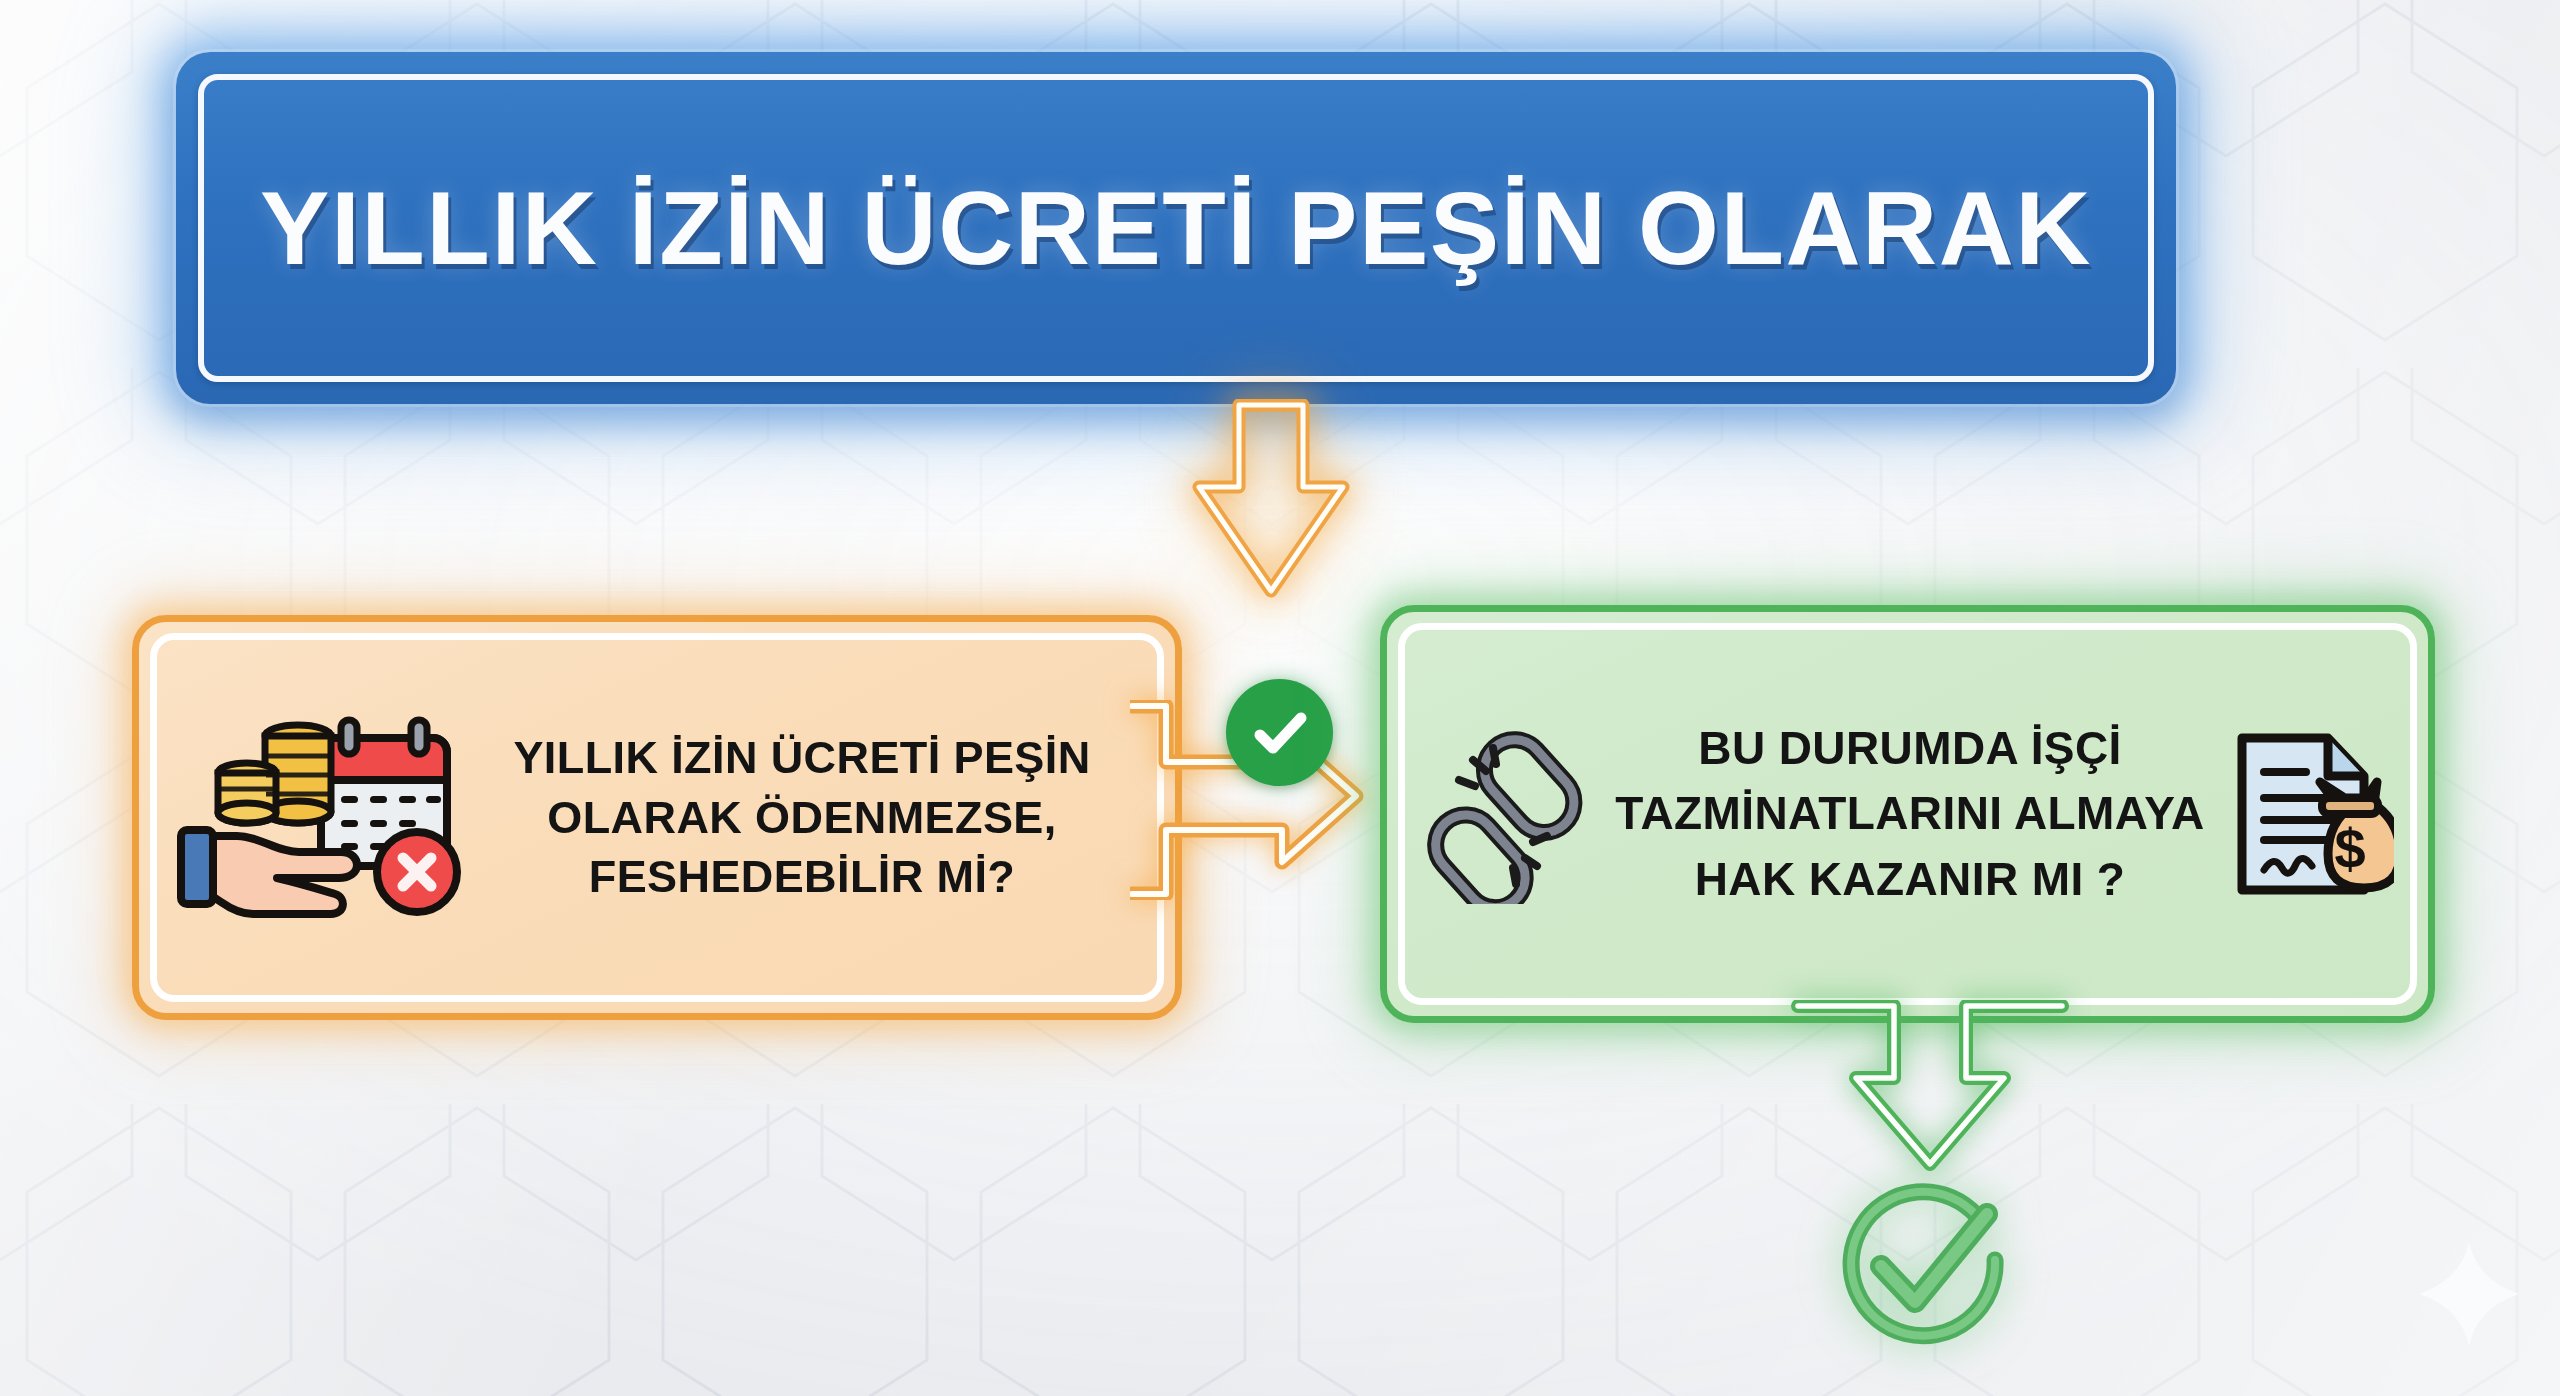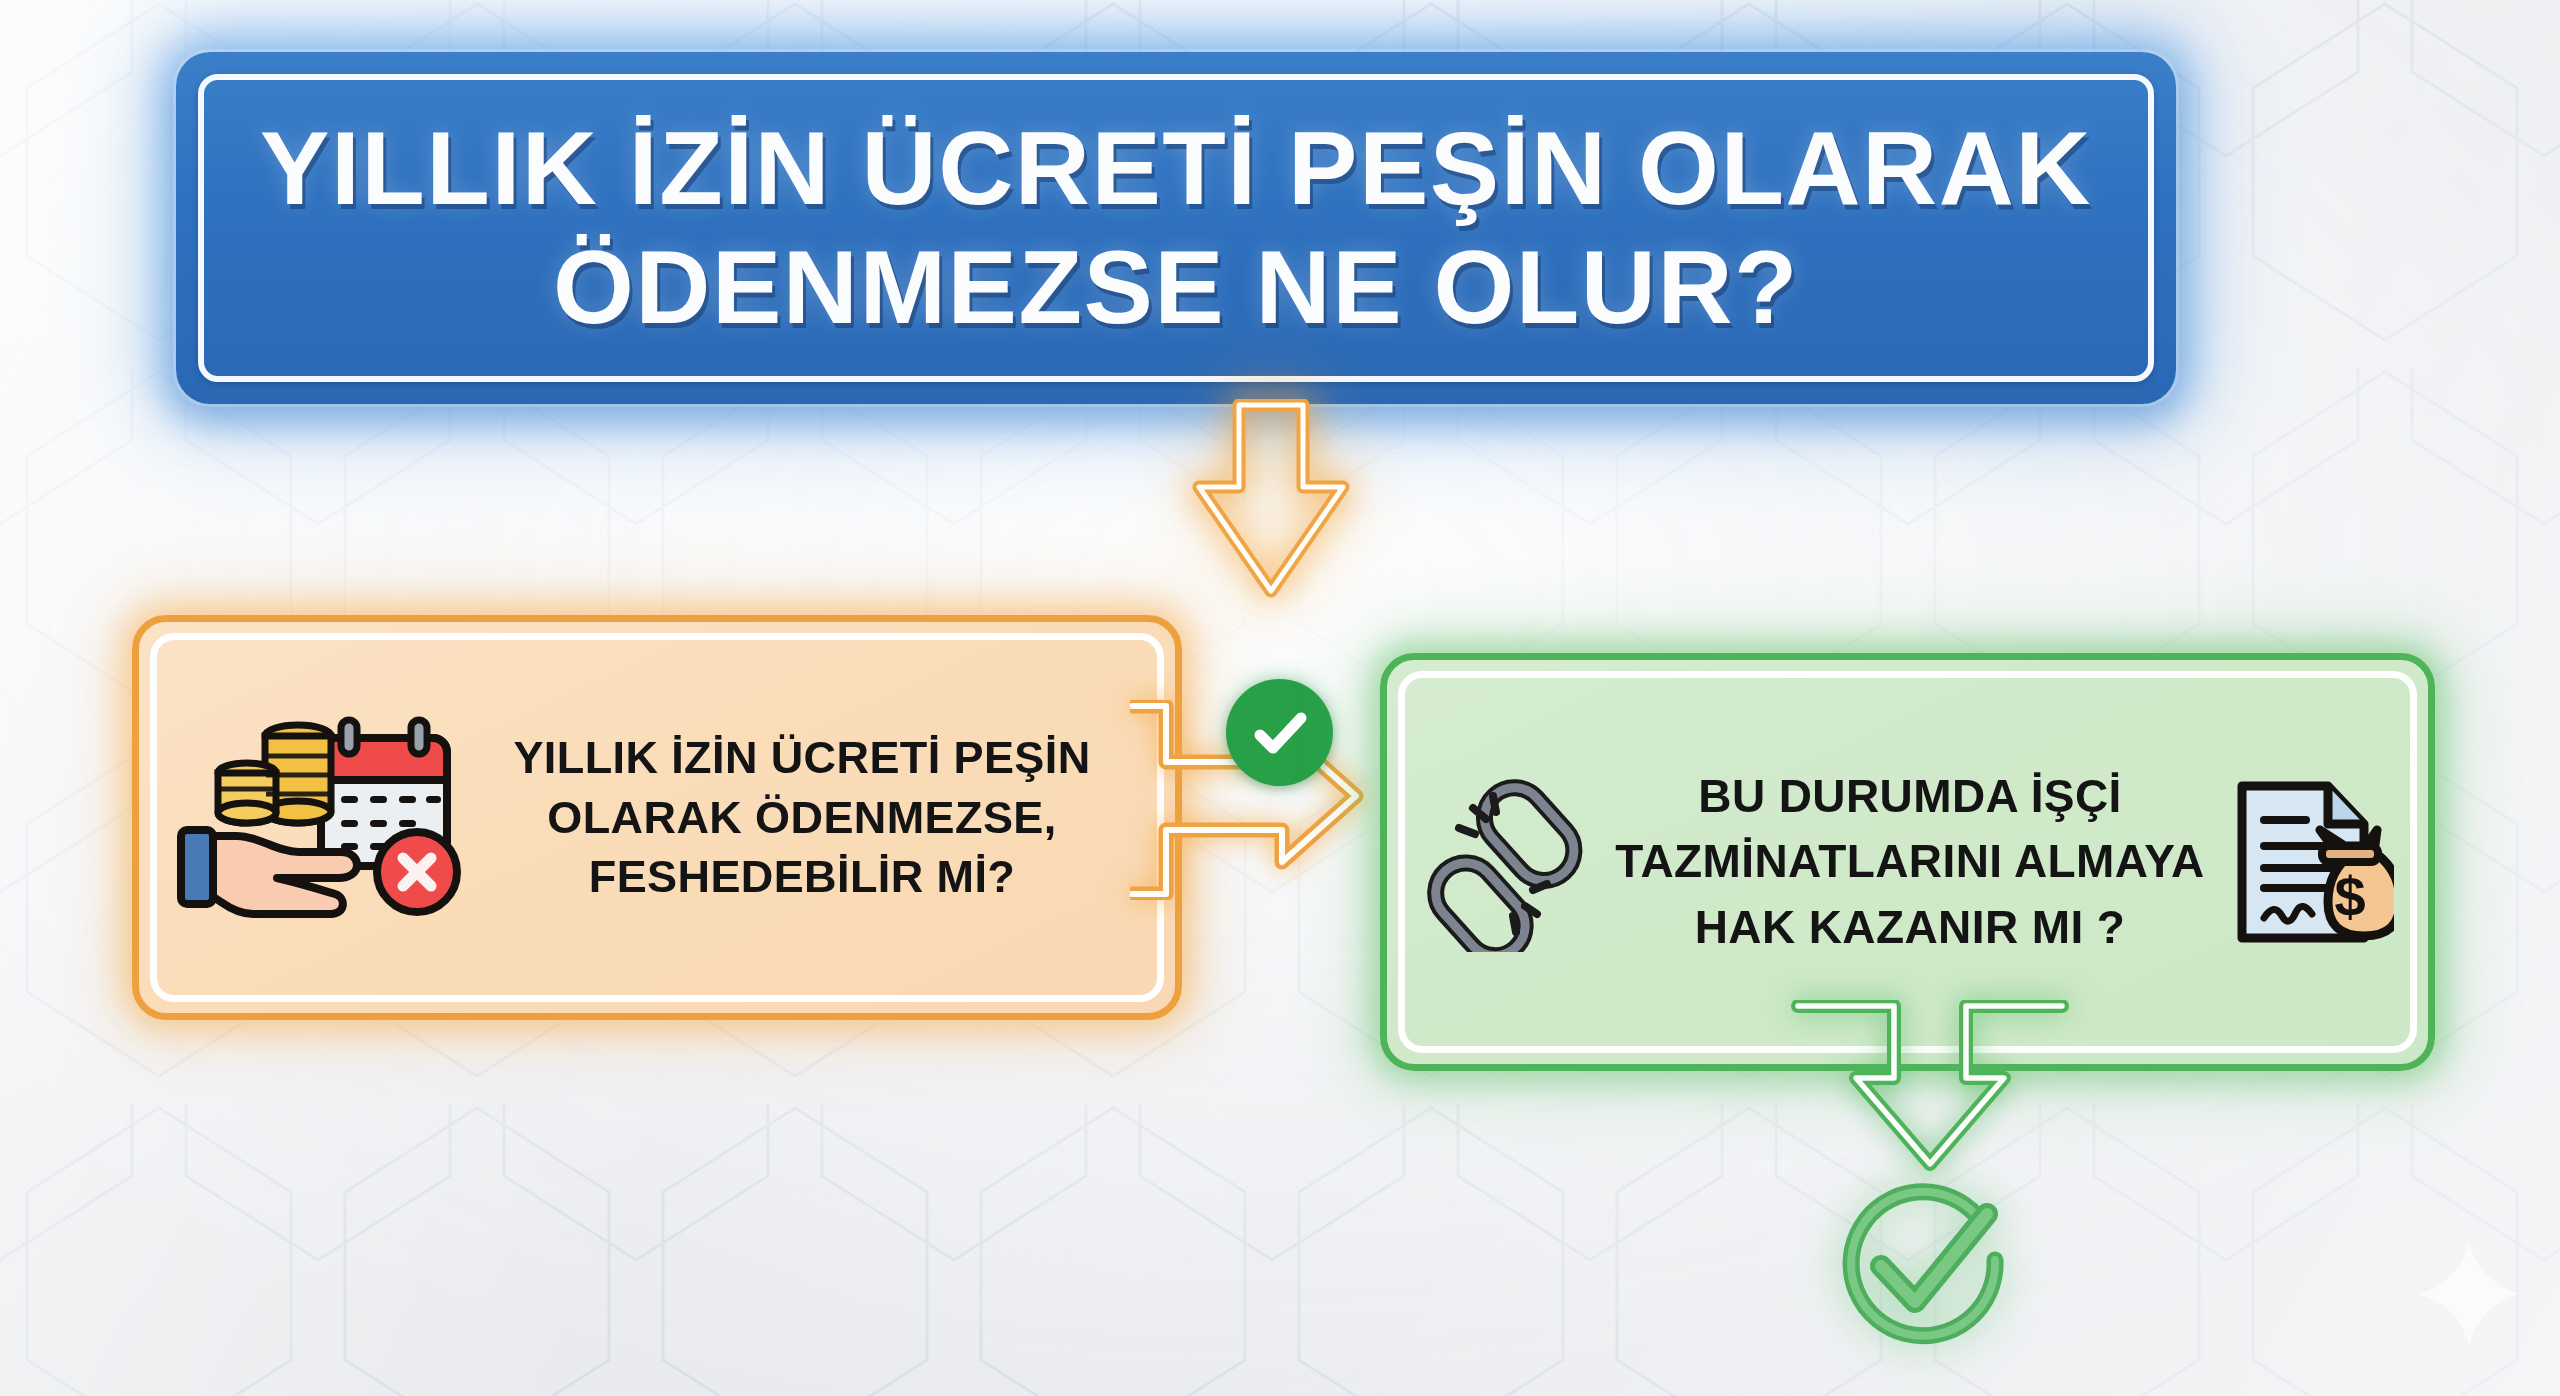--- a/index.html
+++ b/index.html
@@ -118,21 +118,20 @@
   .card-right {
     left: 1380px;
     top: 605px;
     width: 1055px;
     height: 418px;
     background: linear-gradient(155deg, #d5ecd0 0%, #cfe9c9 50%, #cde8c7 100%);
     border: 7px solid #4fb35a;
     box-shadow:
       0 0 30px 10px rgba(90,190,100,.45),
       0 0 64px 22px rgba(120,205,125,.25);
-    margin-top: 48px;
   }
   .card-inner {
     position: absolute;
     left: 11px; top: 11px; right: 11px; bottom: 11px;
     border: 7px solid #ffffff;
     border-radius: 24px;
     pointer-events: none;
   }
 
   .card-body {
@@ -237,21 +236,20 @@
       <rect width="2560" height="1396" fill="url(#hexpat)"></rect>
       <rect width="2560" height="1396" fill="url(#fadeCenter)"></rect>
     </svg>
     <div class="hex-sheen"></div>
   </div>
 
   <div class="header-banner">
     <div class="header-inner-border"></div>
     <div class="header-title">
       <div>YILLIK İZİN ÜCRETİ PEŞİN OLARAK</div>
-      <div>ÖDENMEZSE NE OLUR?</div>
     </div>
   </div>
 
   <div class="arrow-down-orange">
     <svg viewBox="0 0 168 200" width="168" height="200">
       <path d="M52 6 L116 6 L116 88 L156 88 L84 192 L12 88 L52 88 Z" fill="none" stroke="#f0a443" stroke-width="13" stroke-linejoin="round" stroke-linecap="round"></path>
       <path d="M52 6 L116 6 L116 88 L156 88 L84 192 L12 88 L52 88 Z" fill="none" stroke="#fffdf7" stroke-width="5" stroke-linejoin="round" stroke-linecap="round"></path>
     </svg>
   </div>
 

